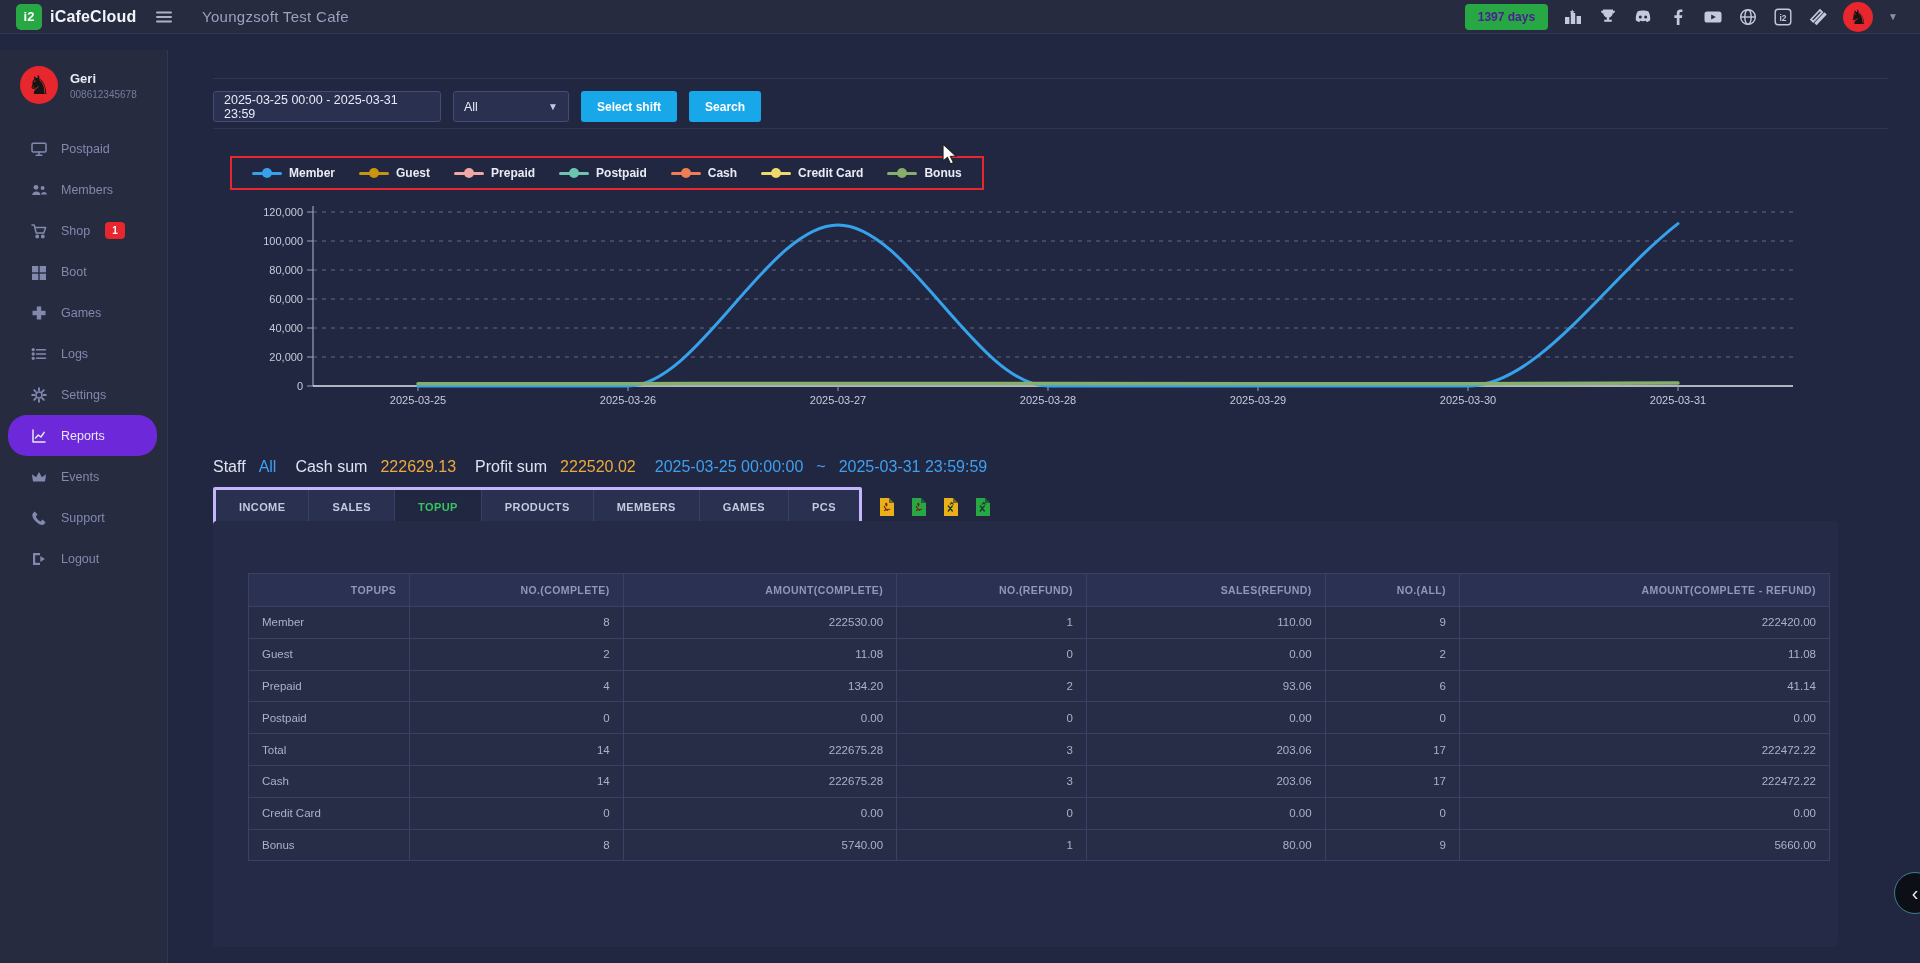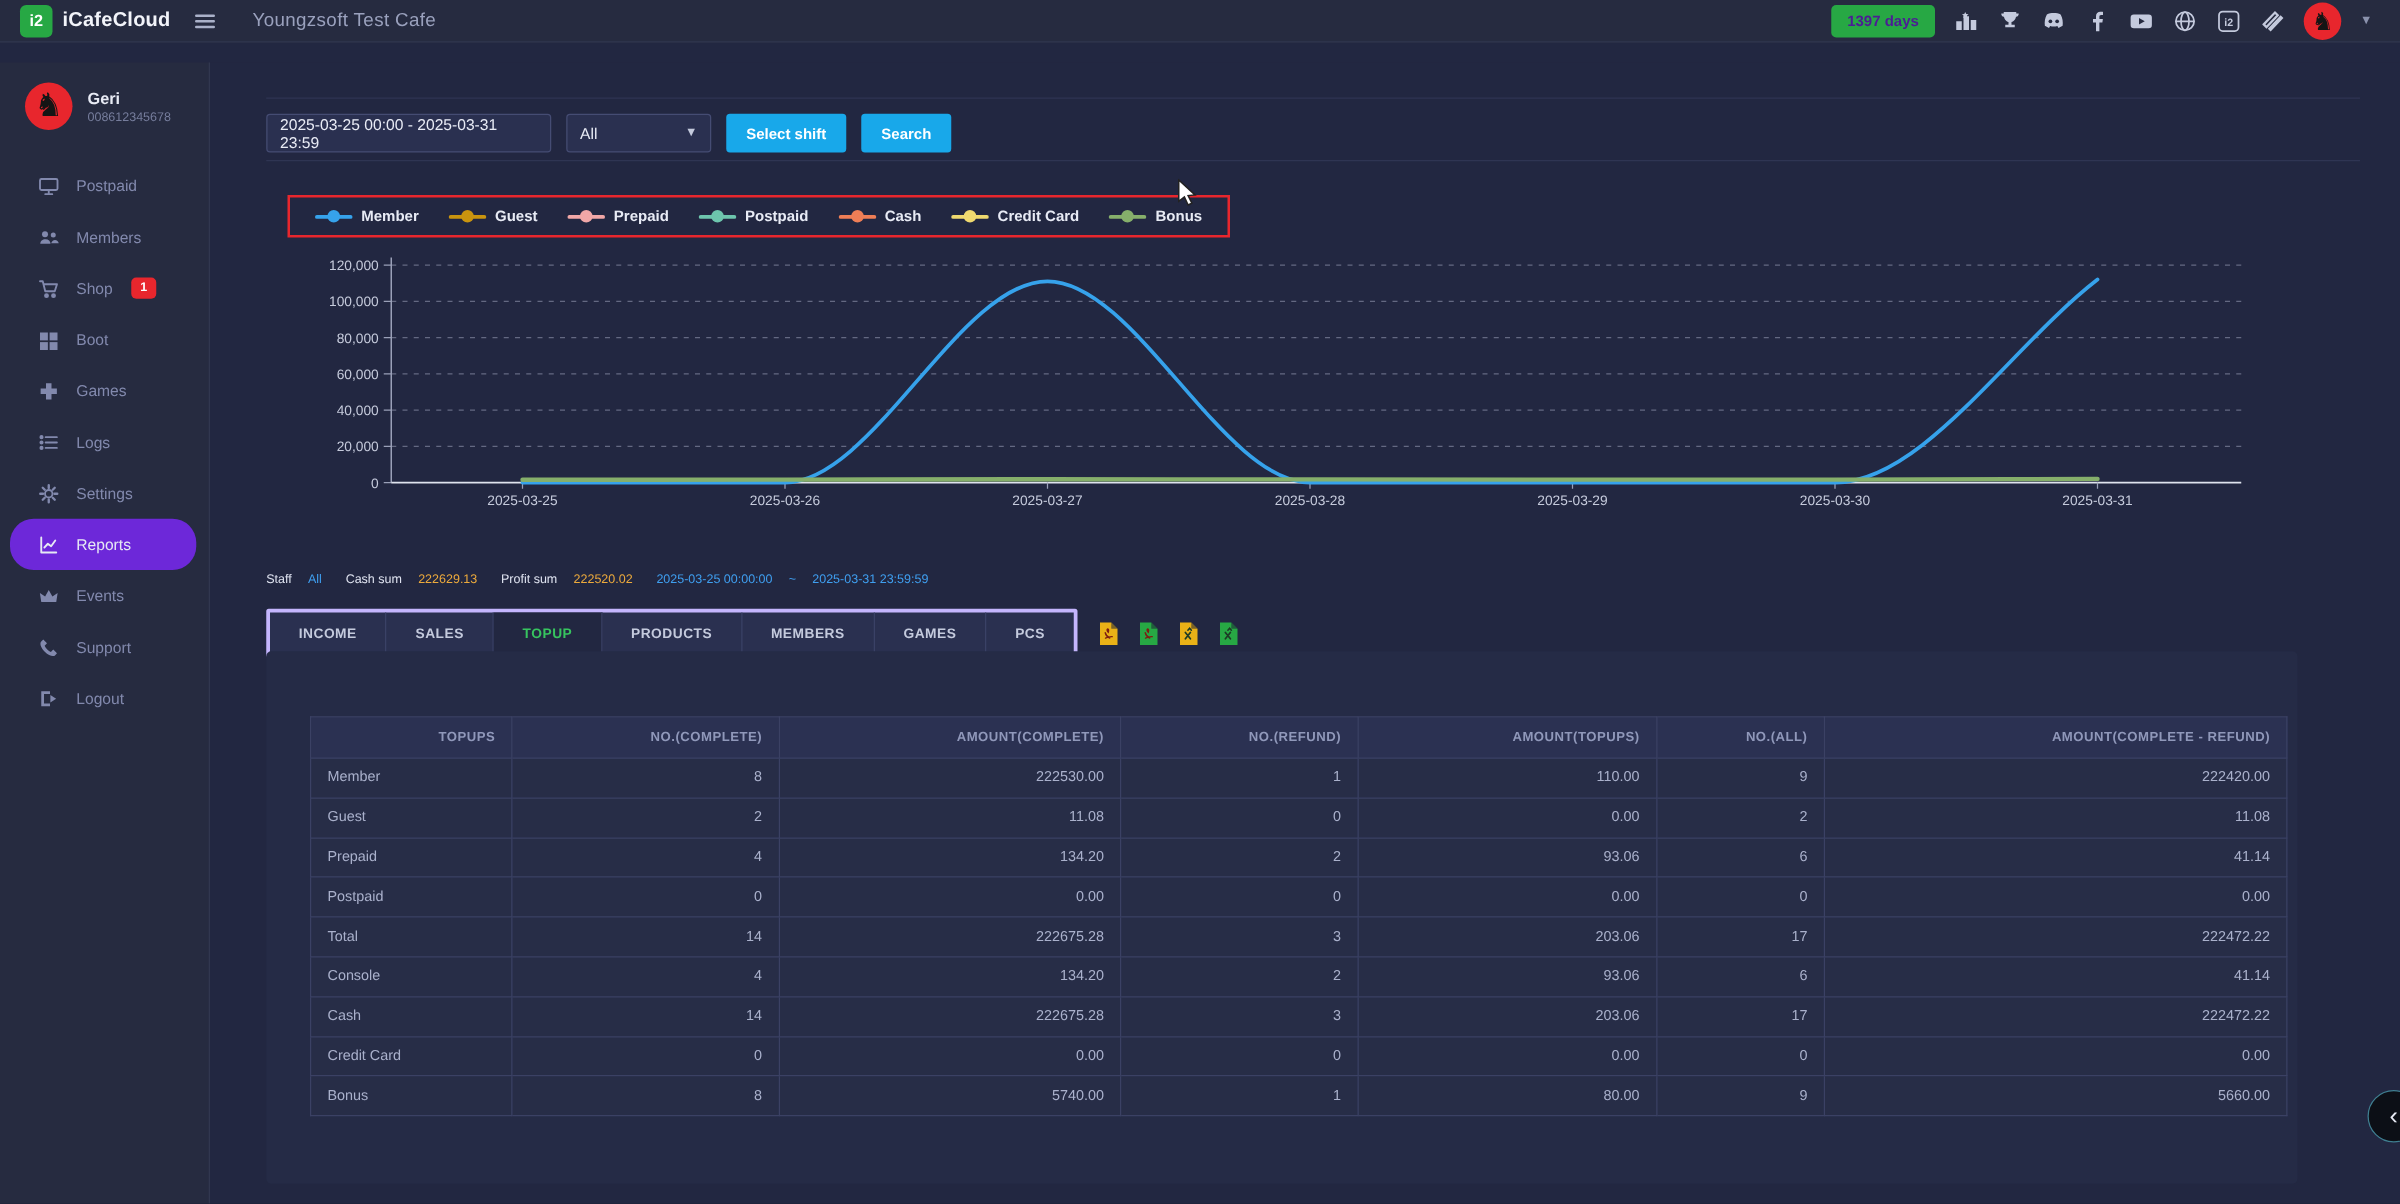--- a/index.html
+++ b/index.html
@@ -46,21 +46,21 @@
   .lg-item{display:flex;align-items:center;gap:7px;}
   .lg-marker{position:relative;width:30px;height:3px;border-radius:2px;}
   .lg-marker i{position:absolute;left:50%;top:50%;width:10px;height:10px;border-radius:50%;transform:translate(-50%,-50%);display:block;}
   .lg-label{color:#e8ebf5;font-size:12px;font-weight:bold;}
 
   
   #chart-wrap{position:absolute;left:45px;top:146px;}
   #chart text{font-family:"Liberation Sans","DejaVu Sans",sans-serif;}
 
   
-  .summary{position:absolute;left:45px;top:408px;display:flex;align-items:center;gap:13px;font-size:10px;color:#dfe3f0;}
+  .summary{position:absolute;left:45px;top:408px;display:flex;align-items:center;gap:13px;font-size:16px;color:#dfe3f0;}
   .sum-blue{color:#3f9ff0;}
   .sum-amber{color:#edaa3c;}
 
   
   .tabs-row{position:absolute;left:45px;top:437px;display:flex;align-items:center;}
   .tabs{display:flex;background:#2a3050;border:3px solid #c4b5fd;border-radius:2px;}
   .tab{height:33px;display:flex;align-items:center;padding:0 23px;color:#c4cadd;font-size:11px;font-weight:bold;letter-spacing:.4px;border-right:1px solid #3a4166;cursor:pointer;}
   .tab:last-child{border-right:none;}
   .tab.active{background:#222741;color:#37c45f;}
   .exports{display:flex;gap:15px;margin-left:16px;}
@@ -440,21 +440,21 @@
             <col style="width: 15.1%;">
             <col style="width: 8.5%;">
             <col style="width: 23.4%;">
           </colgroup>
           <thead>
             <tr>
               <th>TOPUPS</th>
               <th>NO.(COMPLETE)</th>
               <th>AMOUNT(COMPLETE)</th>
               <th>NO.(REFUND)</th>
-              <th>AMOUNT(TOPUPS)</th>
+              <th>SALES(REFUND)</th>
               <th>NO.(ALL)</th>
               <th>AMOUNT(COMPLETE - REFUND)</th>
             </tr>
           </thead>
           <tbody>
             <tr>
               <td>Member</td>
               <td>8</td>
               <td>222530.00</td>
               <td>1</td>
@@ -492,29 +492,20 @@
             <tr>
               <td>Total</td>
               <td>14</td>
               <td>222675.28</td>
               <td>3</td>
               <td>203.06</td>
               <td>17</td>
               <td>222472.22</td>
             </tr>
             <tr>
-              <td>Console</td>
-              <td>4</td>
-              <td>134.20</td>
-              <td>2</td>
-              <td>93.06</td>
-              <td>6</td>
-              <td>41.14</td>
-            </tr>
-            <tr>
               <td>Cash</td>
               <td>14</td>
               <td>222675.28</td>
               <td>3</td>
               <td>203.06</td>
               <td>17</td>
               <td>222472.22</td>
             </tr>
             <tr>
               <td>Credit Card</td>

